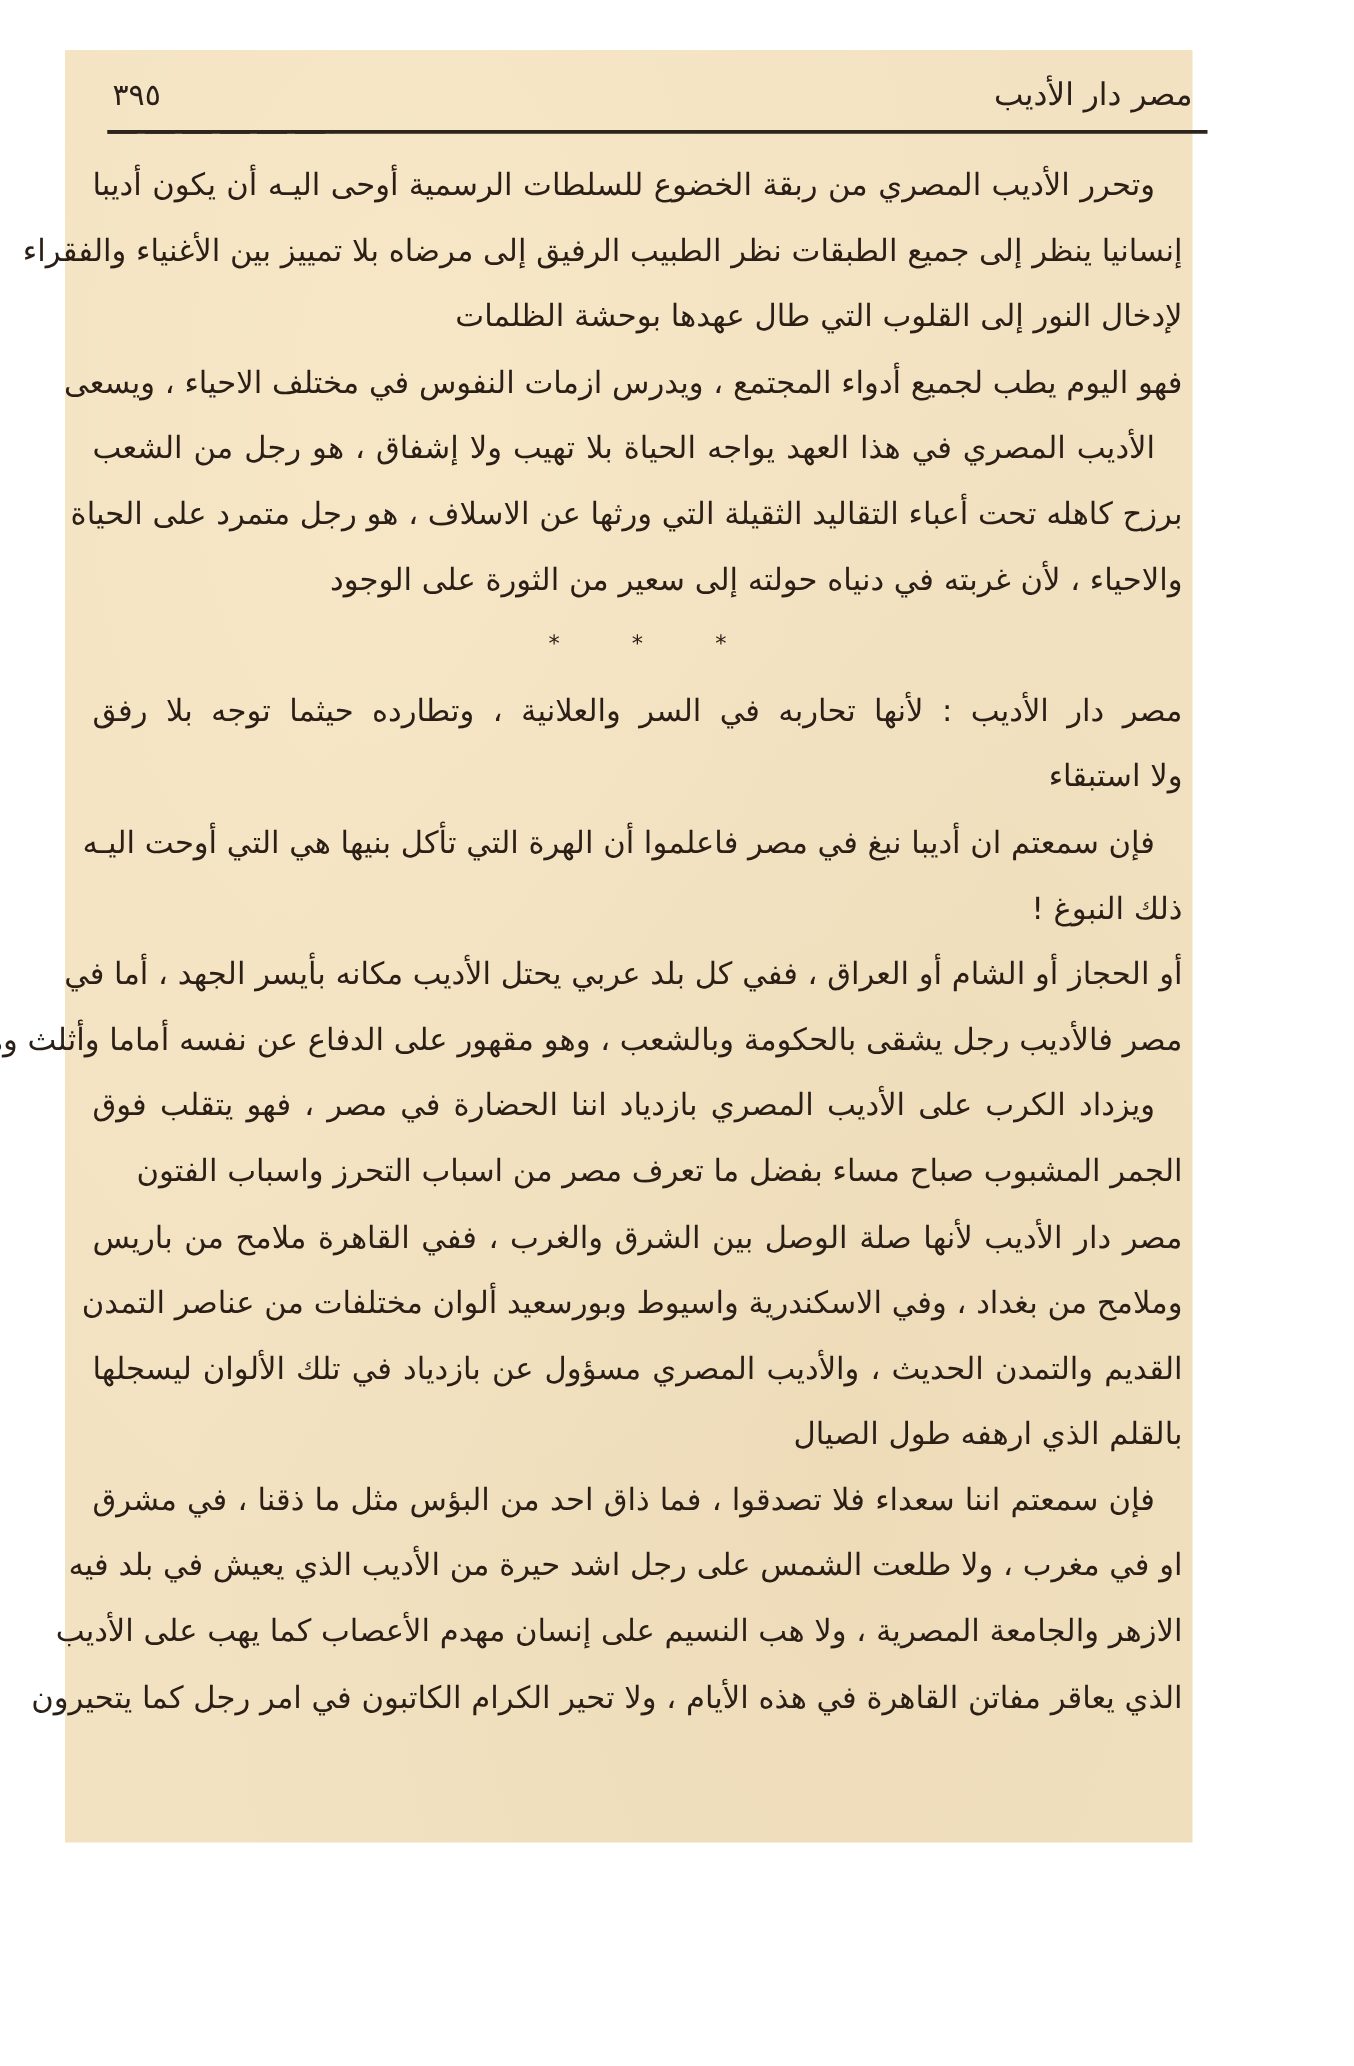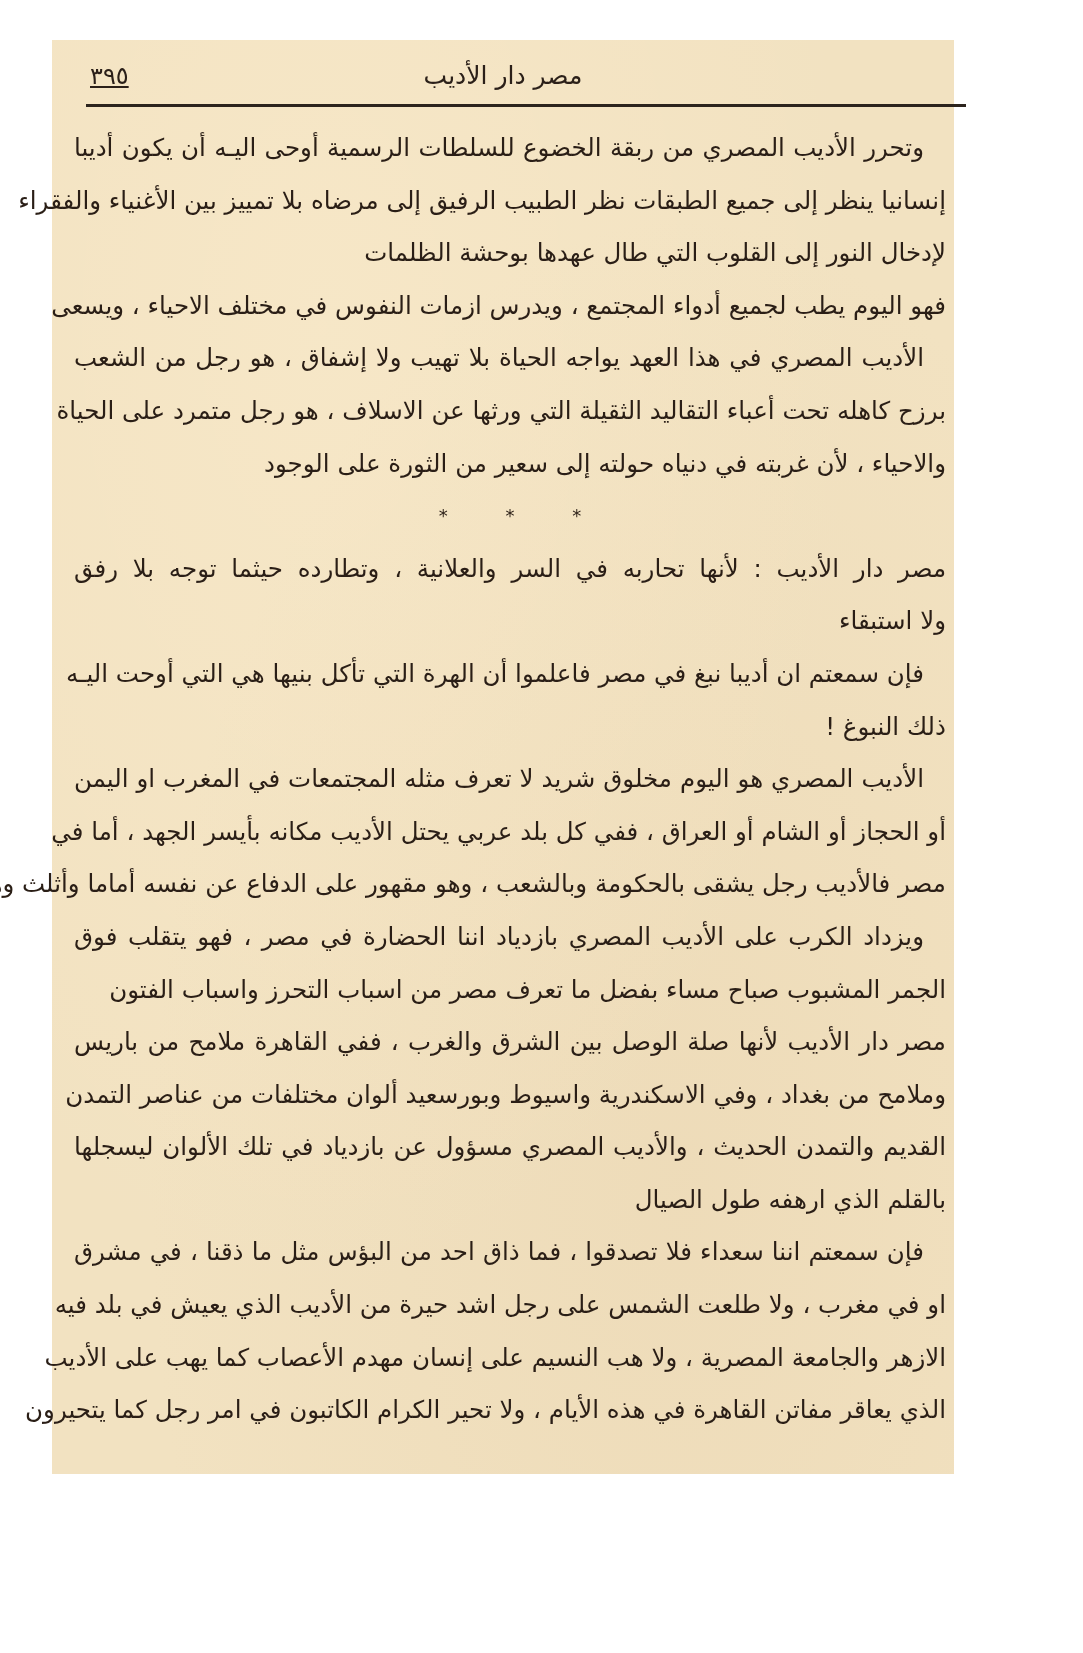--- a/index.html
+++ b/index.html
@@ -31,34 +31,32 @@
       top: 16px;
       left: 0;
       right: 0;
       height: 40px;
     }
     .head-title {
       position: absolute;
       left: 0;
       right: 0;
       top: 0;
-      text-align: center;
       font-size: 25px;
       line-height: 40px;
       color: #2b2019;
     }
     .page-number {
       position: absolute;
       left: 38px;
       top: 0;
       font-size: 24px;
       line-height: 40px;
       direction: rtl;
       color: #2b2019;
-      text-decoration: underline;
     }
     .head-rule {
       position: absolute;
       top: 64px;
       left: 34px;
       right: -12px;
       height: 0;
       border-top: 3px solid #2c241d;
     }
     .head-rule::before {
@@ -119,21 +117,20 @@
       <div class="line last">لإدخال النور إلى القلوب التي طال عهدها بوحشة الظلمات</div>
       <div class="line">فهو اليوم يطب لجميع أدواء المجتمع ، ويدرس ازمات النفوس في مختلف الاحياء ، ويسعى</div>
       <div class="line indent">الأديب المصري في هذا العهد يواجه الحياة بلا تهيب ولا إشفاق ، هو رجل من الشعب</div>
       <div class="line">برزح كاهله تحت أعباء التقاليد الثقيلة التي ورثها عن الاسلاف ، هو رجل متمرد على الحياة</div>
       <div class="line last">والاحياء ، لأن غربته في دنياه حولته إلى سعير من الثورة على الوجود</div>
       <div class="separator">* * *</div>
       <div class="line">مصر دار الأديب : لأنها تحاربه في السر والعلانية ، وتطارده حيثما توجه بلا رفق</div>
       <div class="line last">ولا استبقاء</div>
       <div class="line indent">فإن سمعتم ان أديبا نبغ في مصر فاعلموا أن الهرة التي تأكل بنيها هي التي أوحت اليـه</div>
       <div class="line last">ذلك النبوغ !</div>
-      <div class="line indent">الأديب المصري هو اليوم مخلوق شريد لا تعرف مثله المجتمعات في المغرب او اليمن</div>
       <div class="line">أو الحجاز أو الشام أو العراق ، ففي كل بلد عربي يحتل الأديب مكانه بأيسر الجهد ، أما في</div>
       <div class="line">مصر فالأديب رجل يشقى بالحكومة وبالشعب ، وهو مقهور على الدفاع عن نفسه أماما وأثلث وهو لا</div>
       <div class="line indent">ويزداد الكرب على الأديب المصري بازدياد اننا الحضارة في مصر ، فهو يتقلب فوق</div>
       <div class="line last">الجمر المشبوب صباح مساء بفضل ما تعرف مصر من اسباب التحرز واسباب الفتون</div>
       <div class="line">مصر دار الأديب لأنها صلة الوصل بين الشرق والغرب ، ففي القاهرة ملامح من باريس</div>
       <div class="line">وملامح من بغداد ، وفي الاسكندرية واسيوط وبورسعيد ألوان مختلفات من عناصر التمدن</div>
       <div class="line">القديم والتمدن الحديث ، والأديب المصري مسؤول عن بازدياد في تلك الألوان ليسجلها</div>
       <div class="line last">بالقلم الذي ارهفه طول الصيال</div>
       <div class="line indent">فإن سمعتم اننا سعداء فلا تصدقوا ، فما ذاق احد من البؤس مثل ما ذقنا ، في مشرق</div>
       <div class="line">او في مغرب ، ولا طلعت الشمس على رجل اشد حيرة من الأديب الذي يعيش في بلد فيه</div>

